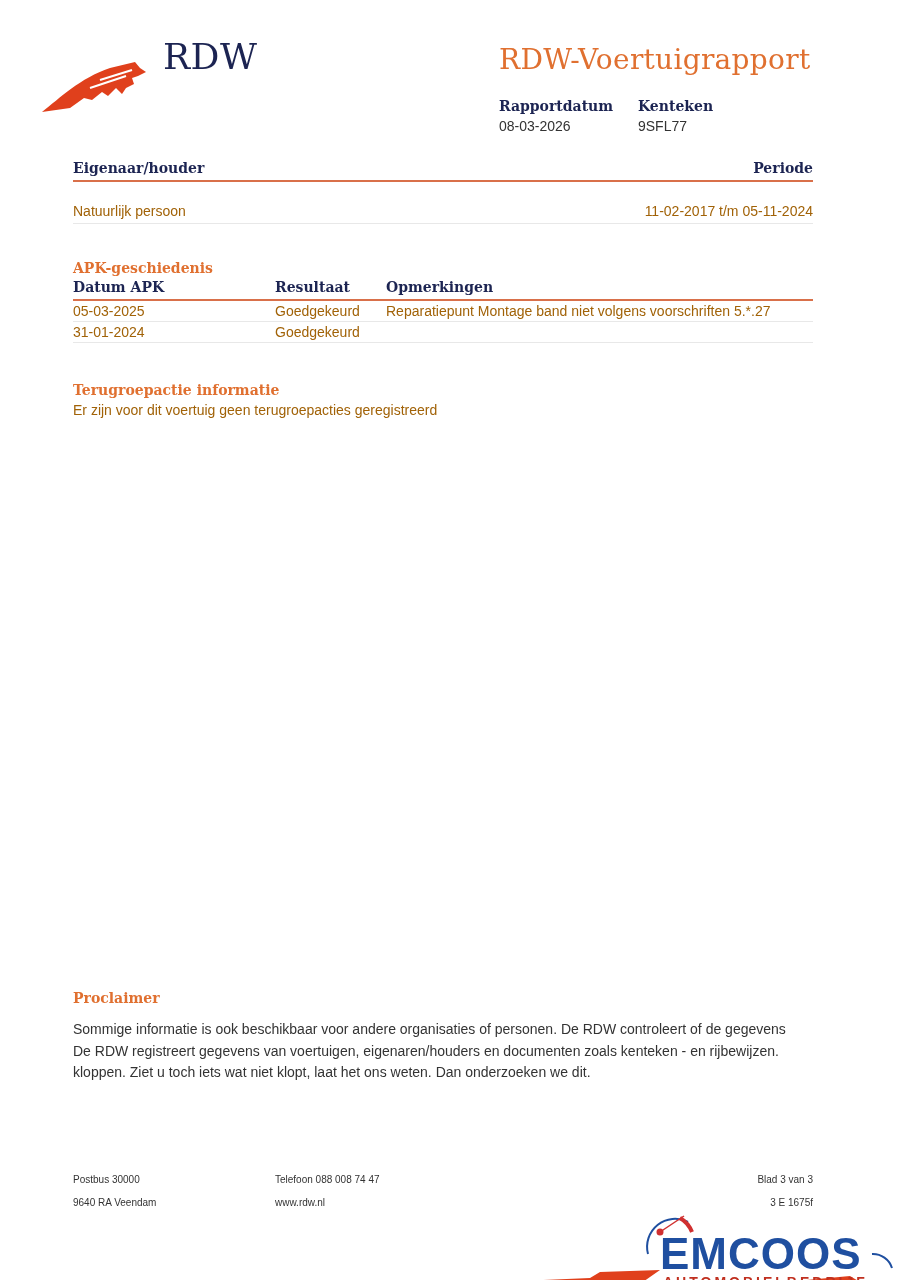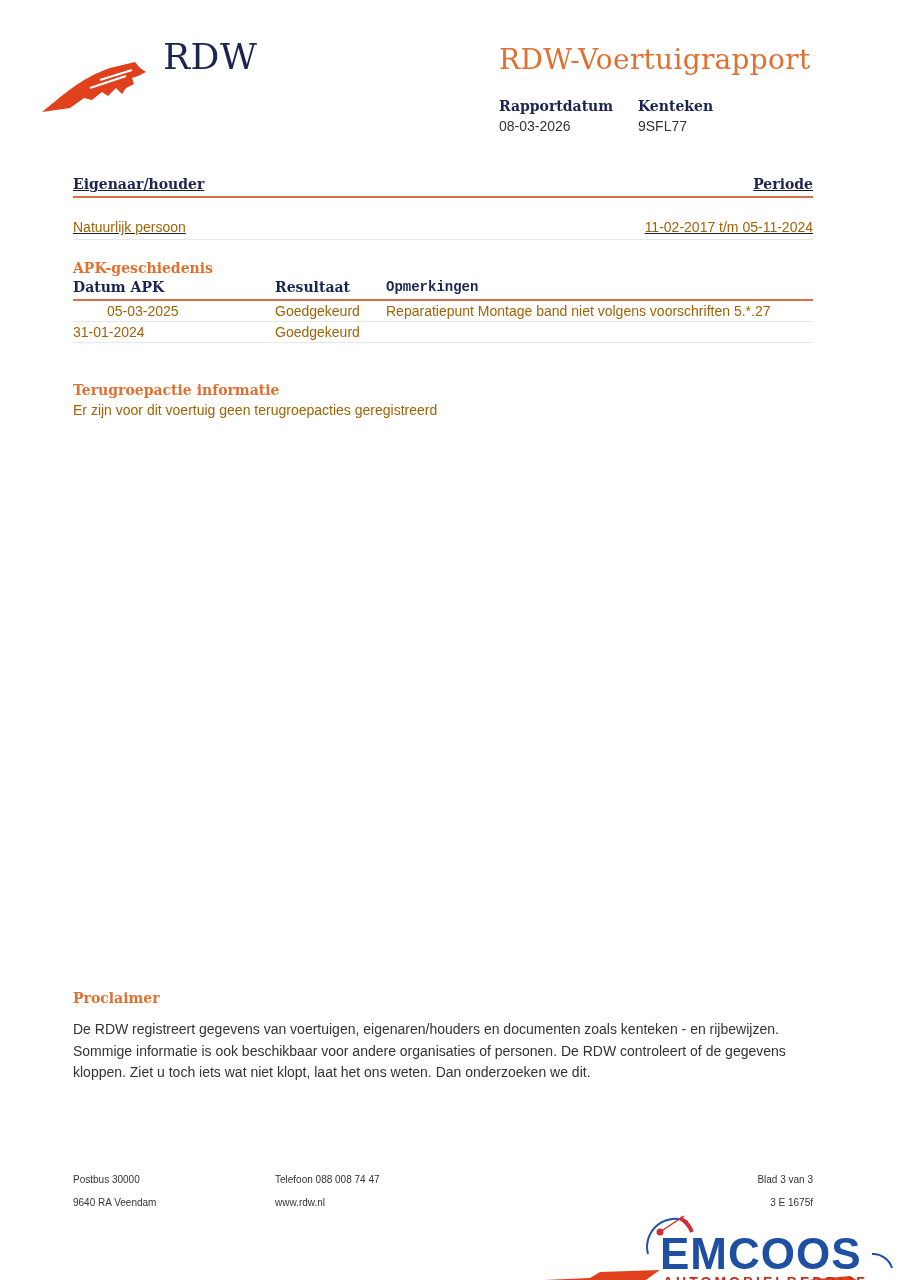--- a/index.html
+++ b/index.html
@@ -40,65 +40,65 @@
 </div>
 <div class="abs logo-text serif">RDW</div>
 
 <div class="abs report-title serif">RDW-Voertuigrapport</div>
 
 <div class="abs meta-label serif" style="left:499px;">Rapportdatum</div>
 <div class="abs meta-value" style="left:499px;">08-03-2026</div>
 <div class="abs meta-label serif" style="left:638px;">Kenteken</div>
 <div class="abs meta-value" style="left:638px;">9SFL77</div>
 
-<div class="abs sec" style="top:176px;text-decoration:underline;">
+<div class="abs sec" style="top:160px;">
   <div style="display:flex; justify-content:space-between;">
     <span class="th serif">Eigenaar/houder</span>
     <span class="th serif">Periode</span>
   </div>
   <div class="rule-orange" style="margin-top:4px;"></div>
   <div style="display:flex; justify-content:space-between; margin-top:21px;">
     <span class="cell">Natuurlijk persoon</span>
     <span class="cell">11-02-2017 t/m 05-11-2024</span>
   </div>
   <div class="rule-grey" style="margin-top:4px;"></div>
 </div>
 
 <div class="abs sec" style="top:260px;">
   <div class="orange-h serif">APK-geschiedenis</div>
   <div style="position:relative; height:20px; margin-top:3px;">
     <span class="th serif abs" style="left:0;">Datum APK</span>
     <span class="th serif abs" style="left:202px;">Resultaat</span>
-    <span class="th serif abs" style="left:313px;font-family:Liberation Mono, monospace;">Opmerkingen</span>
+    <span class="th serif abs" style="left:313px;">Opmerkingen</span>
   </div>
   <div class="rule-orange"></div>
   <div style="position:relative; height:20px;">
-    <span class="cell abs" style="left:0; top:2px;margin-left:34px;">05-03-2025</span>
+    <span class="cell abs" style="left:0; top:2px;">05-03-2025</span>
     <span class="cell abs" style="left:202px; top:2px;">Goedgekeurd</span>
     <span class="cell abs" style="left:313px; top:2px;">Reparatiepunt Montage band niet volgens voorschriften 5.*.27</span>
   </div>
   <div class="rule-grey"></div>
   <div style="position:relative; height:20px;">
     <span class="cell abs" style="left:0; top:2px;">31-01-2024</span>
     <span class="cell abs" style="left:202px; top:2px;">Goedgekeurd</span>
     <span class="cell abs" style="left:313px; top:2px;"></span>
   </div>
   <div class="rule-grey"></div>
 </div>
 
 <div class="abs sec" style="top:382px;">
   <div class="orange-h serif">Terugroepactie informatie</div>
   <div class="cell" style="margin-top:4px;">Er zijn voor dit voertuig geen terugroepacties geregistreerd</div>
 </div>
 
 <div class="abs sec" style="top:990px;">
   <div class="orange-h serif">Proclaimer</div>
   <div style="margin-top:13px; font-size:14px; line-height:21.5px; color:#333;">
+    <div>Sommige informatie is ook beschikbaar voor andere organisaties of personen. De RDW controleert of de gegevens</div>
     <div>De RDW registreert gegevens van voertuigen, eigenaren/houders en documenten zoals kenteken - en rijbewijzen.</div>
-    <div>Sommige informatie is ook beschikbaar voor andere organisaties of personen. De RDW controleert of de gegevens</div>
     <div>kloppen. Ziet u toch iets wat niet klopt, laat het ons weten. Dan onderzoeken we dit.</div>
   </div>
 </div>
 
 <div class="abs foot" style="left:73px; top:1174px;">Postbus 30000</div>
 <div class="abs foot" style="left:73px; top:1197px;">9640 RA Veendam</div>
 <div class="abs foot" style="left:275px; top:1174px;">Telefoon 088 008 74 47</div>
 <div class="abs foot" style="left:275px; top:1197px;">www.rdw.nl</div>
 <div class="abs foot" style="right:91px; top:1174px; text-align:right;">Blad 3 van 3</div>
 <div class="abs foot" style="right:91px; top:1197px; text-align:left;">3 E 1675f</div>

